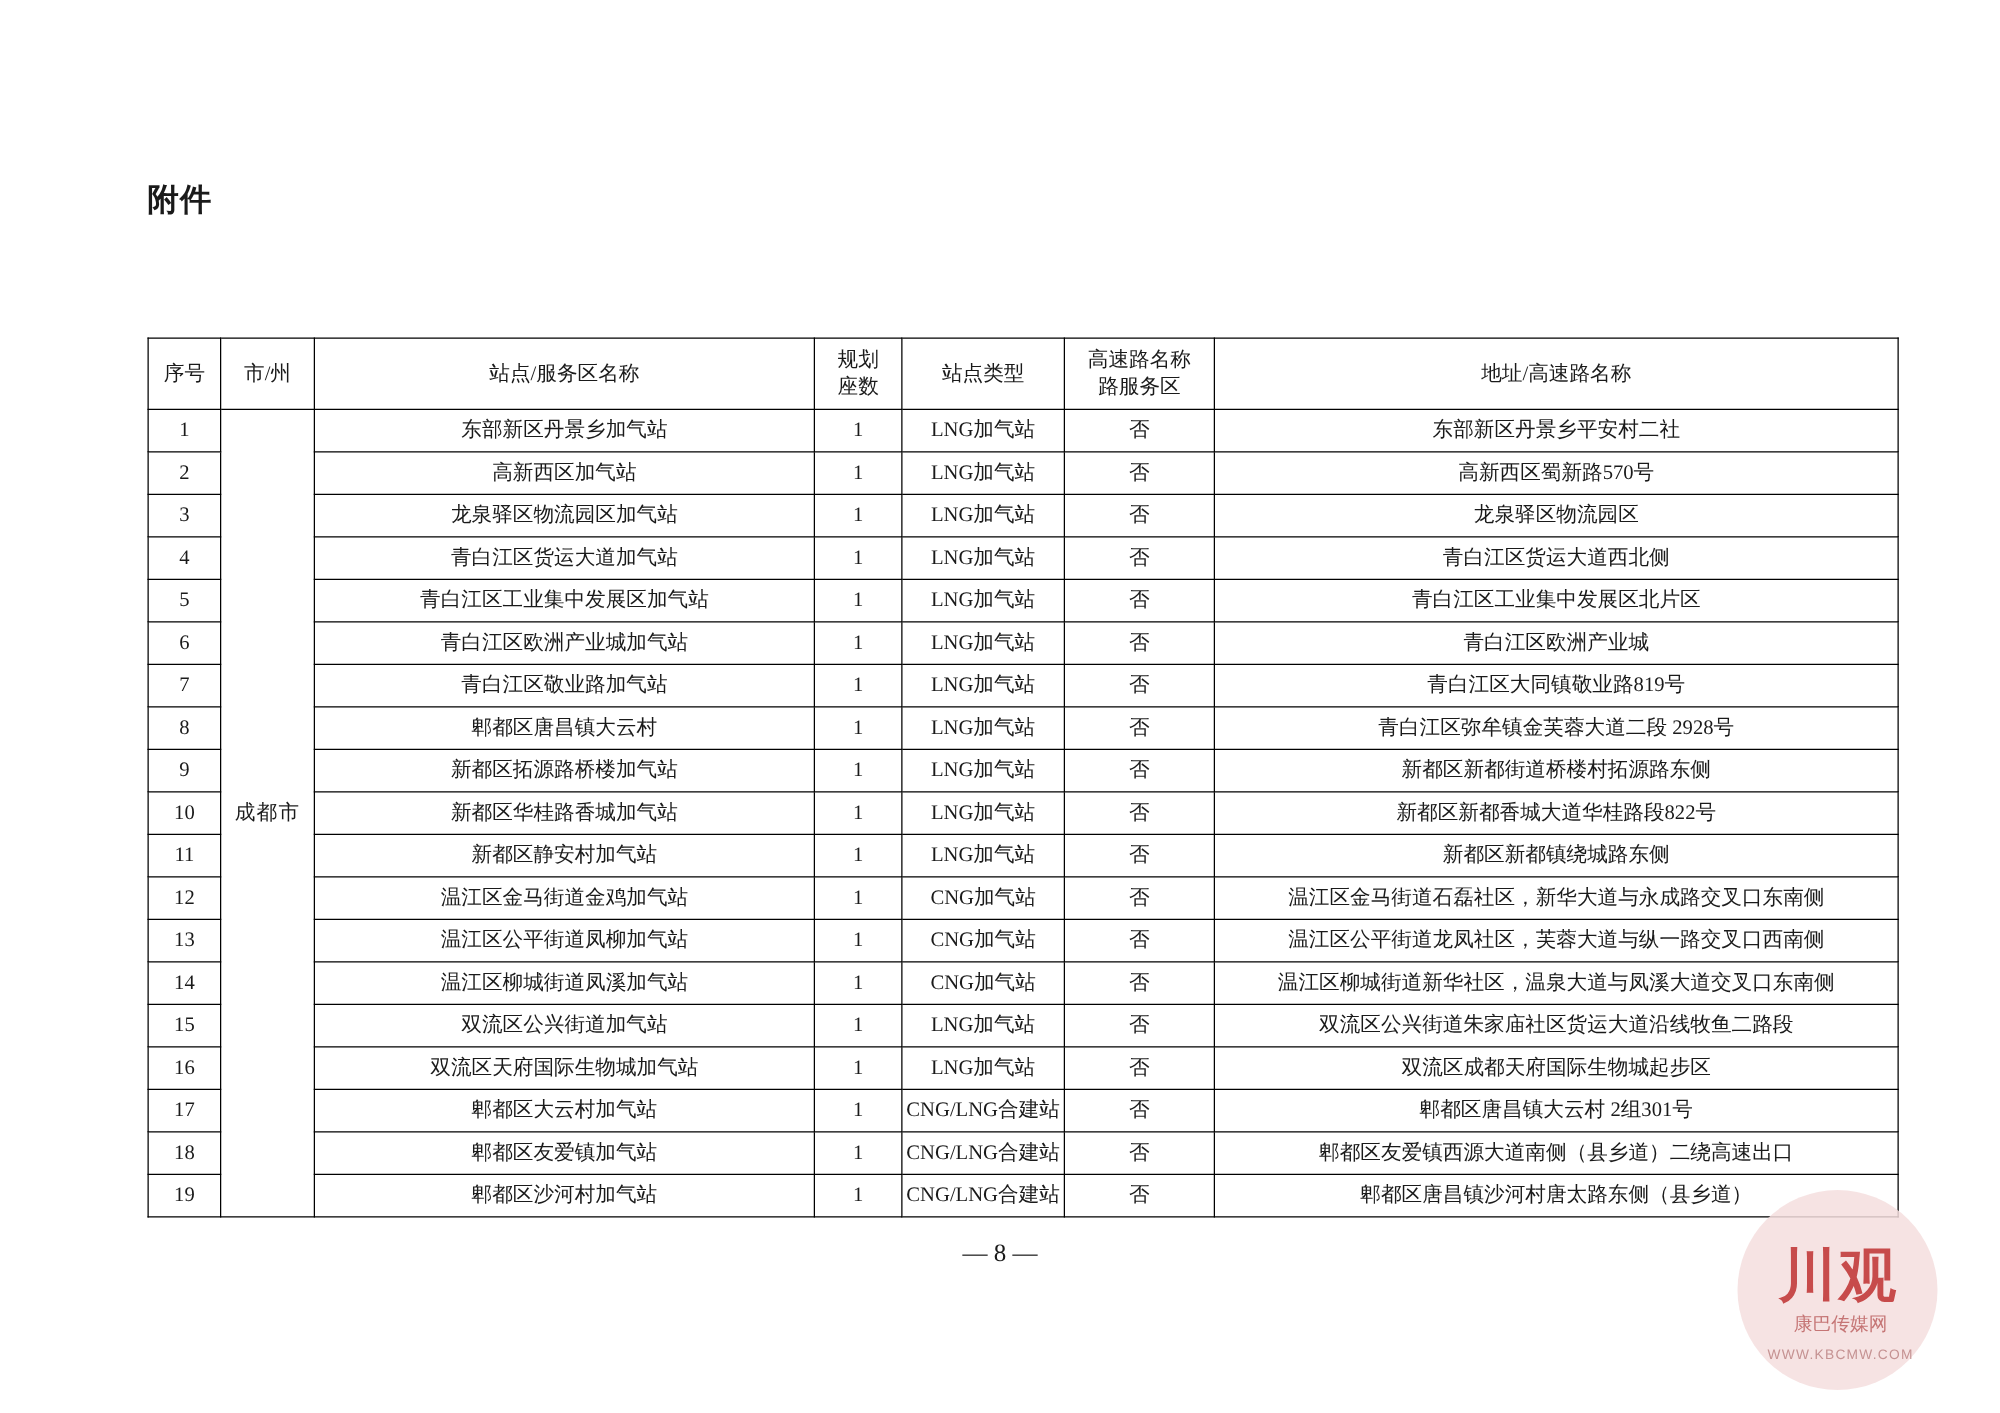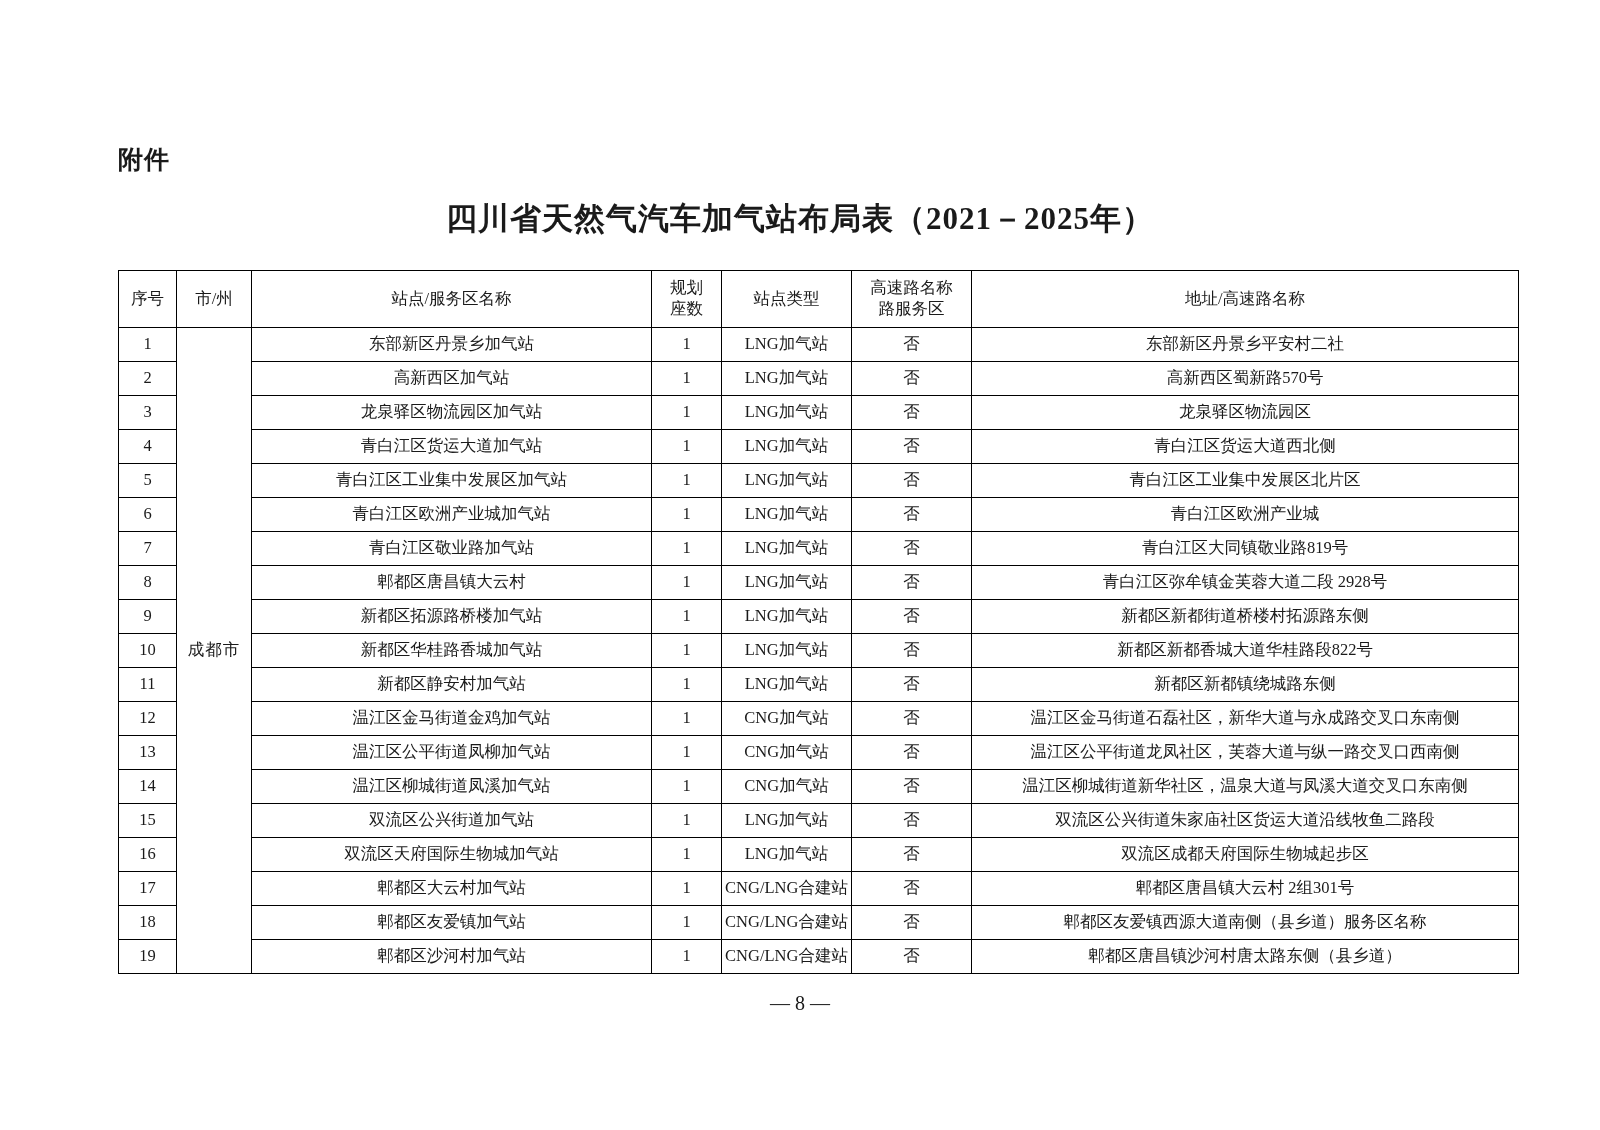--- a/index.html
+++ b/index.html
@@ -143,21 +143,20 @@
     letter-spacing: 1px;
   }
 </style>
 </head>
 <body>
 
 <div class="page">
 
   <div class="attachment-label">附件</div>
 
-  <div class="doc-title">四川省天然气汽车加气站布局表（2021－2025年）</div>
 
   <table class="station-table">
     <colgroup>
       <col class="col-idx">
       <col class="col-city">
       <col class="col-name">
       <col class="col-seats">
       <col class="col-type">
       <col class="col-highway">
       <col class="col-addr">
@@ -316,29 +315,35 @@
         <td>CNG/LNG合建站</td>
         <td>否</td>
         <td>郫都区唐昌镇大云村 2组301号</td>
       </tr>
       <tr>
         <td>18</td>
         <td>郫都区友爱镇加气站</td>
         <td>1</td>
         <td>CNG/LNG合建站</td>
         <td>否</td>
-        <td>郫都区友爱镇西源大道南侧（县乡道）服务区名称</td>
+        <td>郫都区友爱镇西源大道南侧（县乡道）二绕高速出口</td>
       </tr>
       <tr>
         <td>19</td>
         <td>郫都区沙河村加气站</td>
         <td>1</td>
         <td>CNG/LNG合建站</td>
         <td>否</td>
         <td>郫都区唐昌镇沙河村唐太路东侧（县乡道）</td>
       </tr>
     </tbody>
   </table>
 
   <div class="footer">— 8 —</div>
 
+  <div class="watermark">
+    <div class="wm-circle"></div>
+    <div class="wm-text">川观</div>
+    <div class="wm-sub">康巴传媒网</div>
+    <div class="wm-url">WWW.KBCMW.COM</div>
+  </div>
 
 </div>
 
 </body></html>

